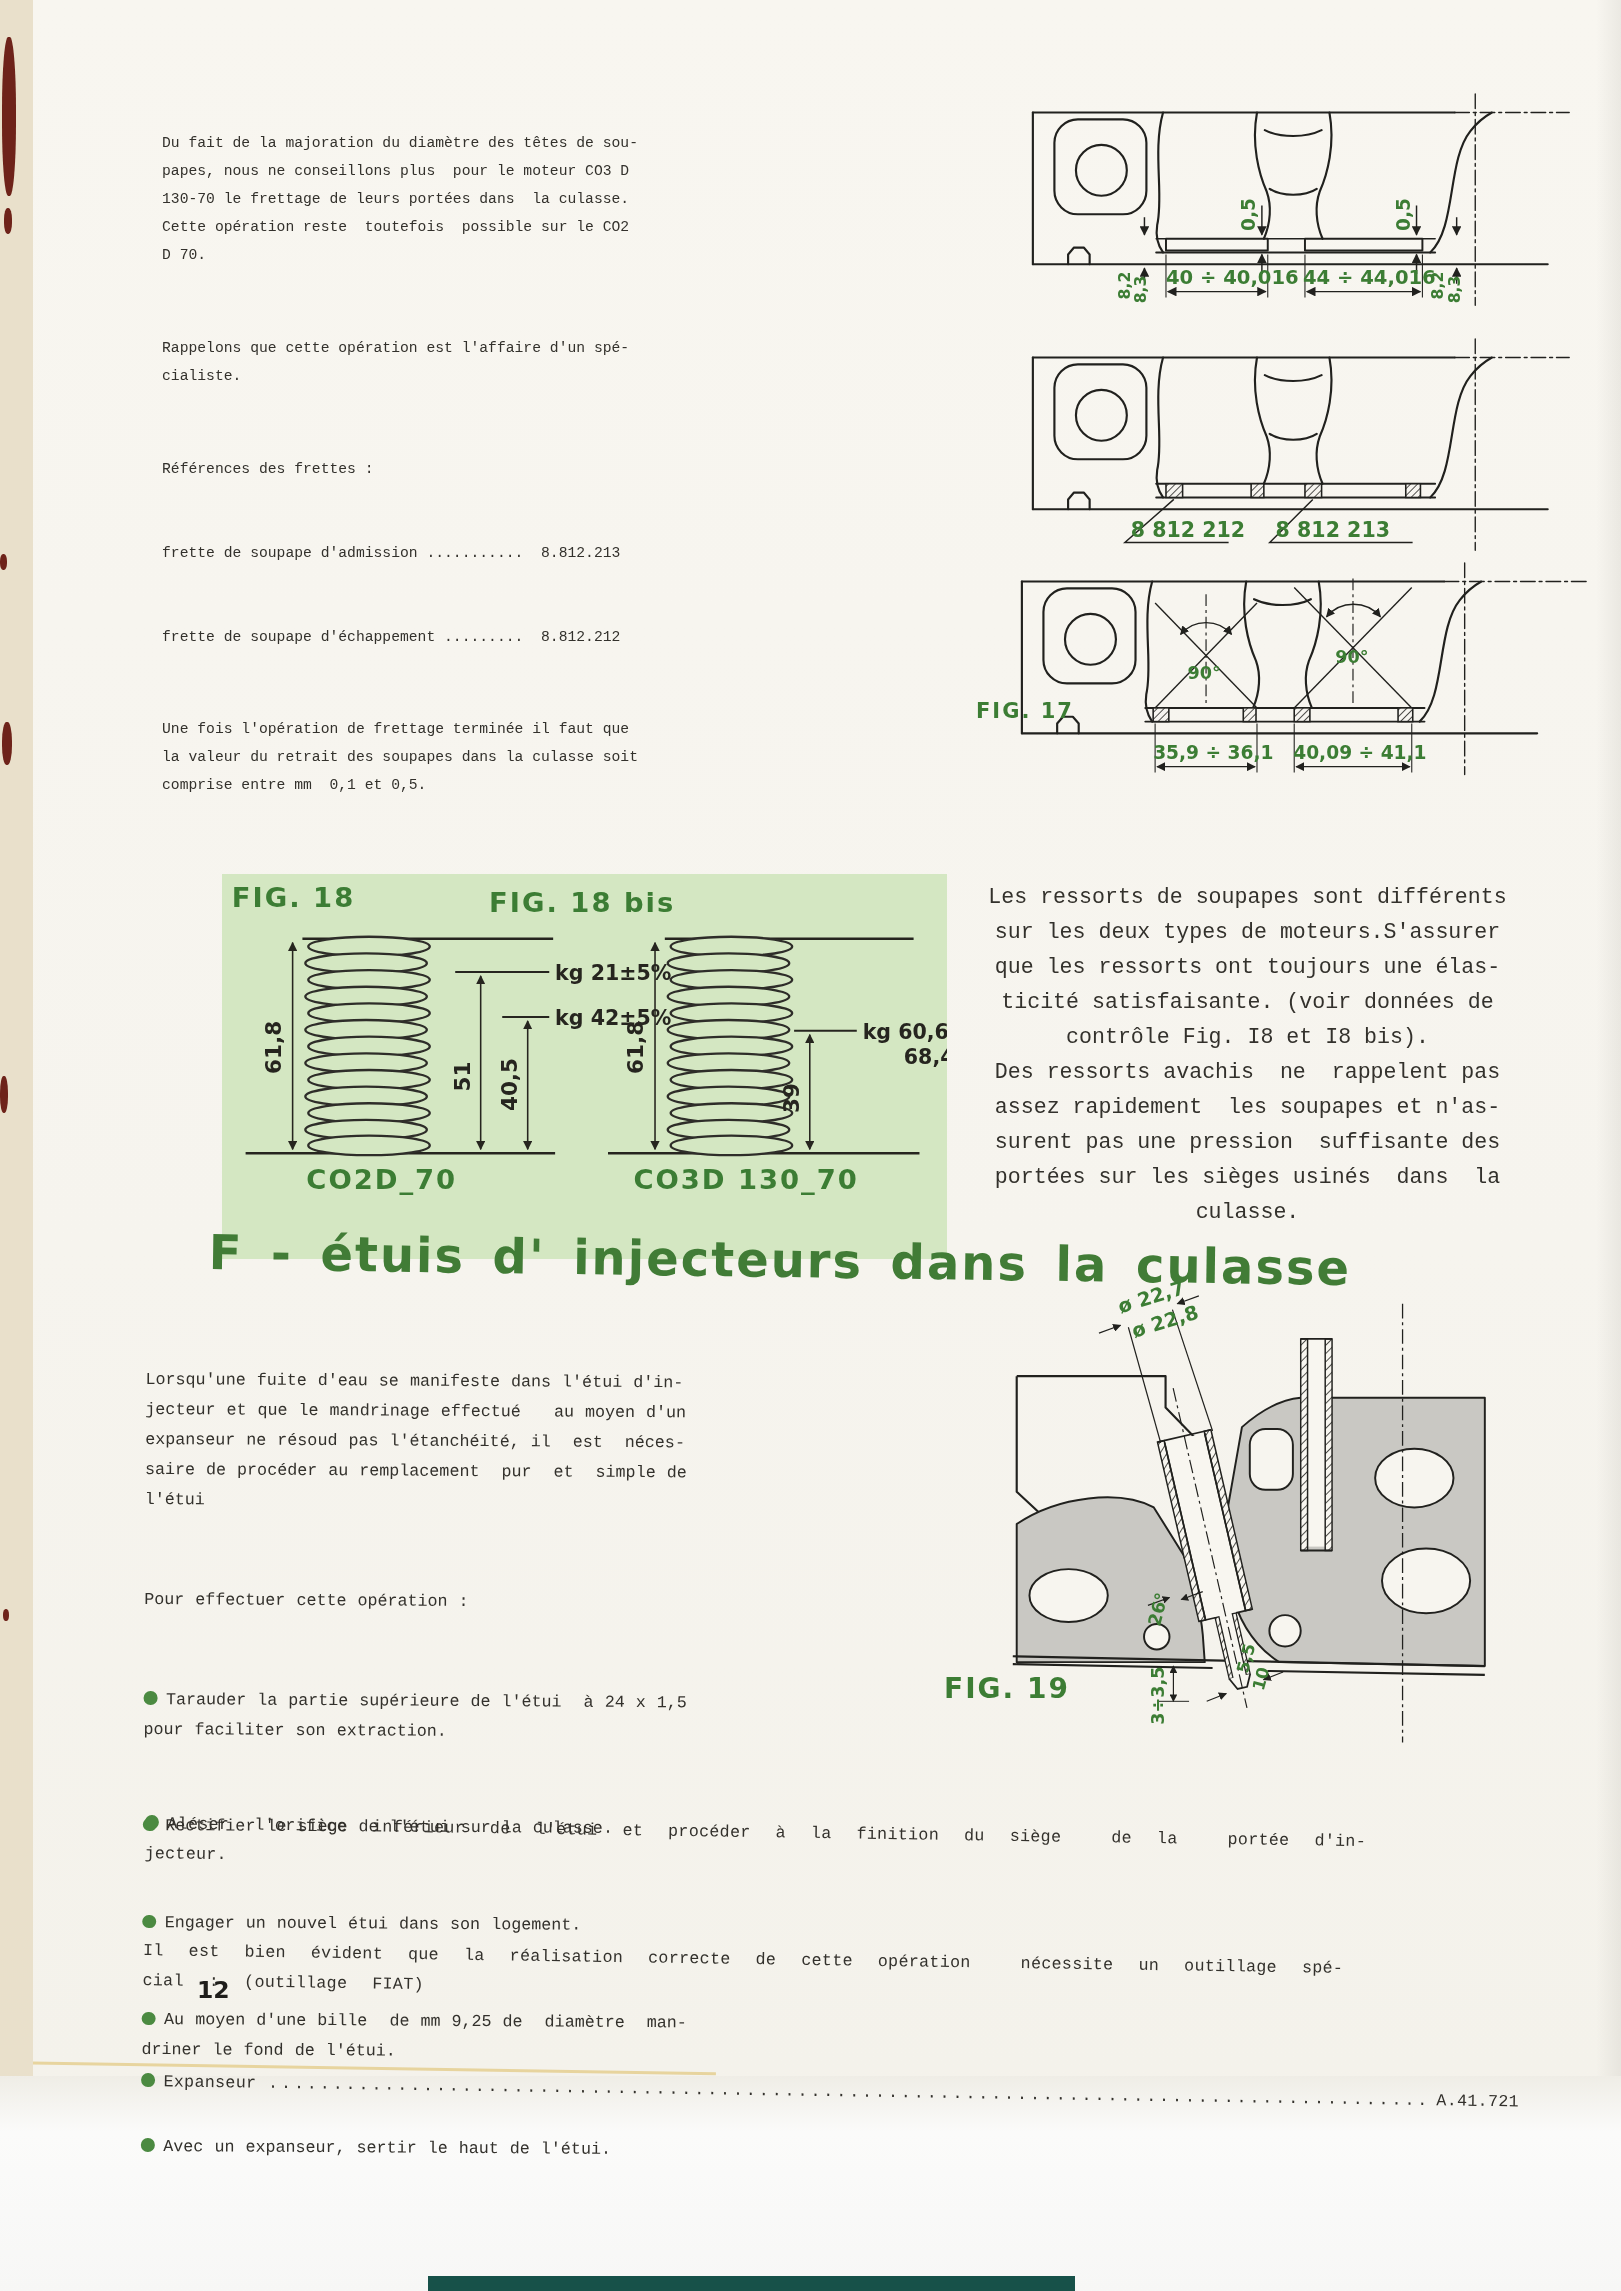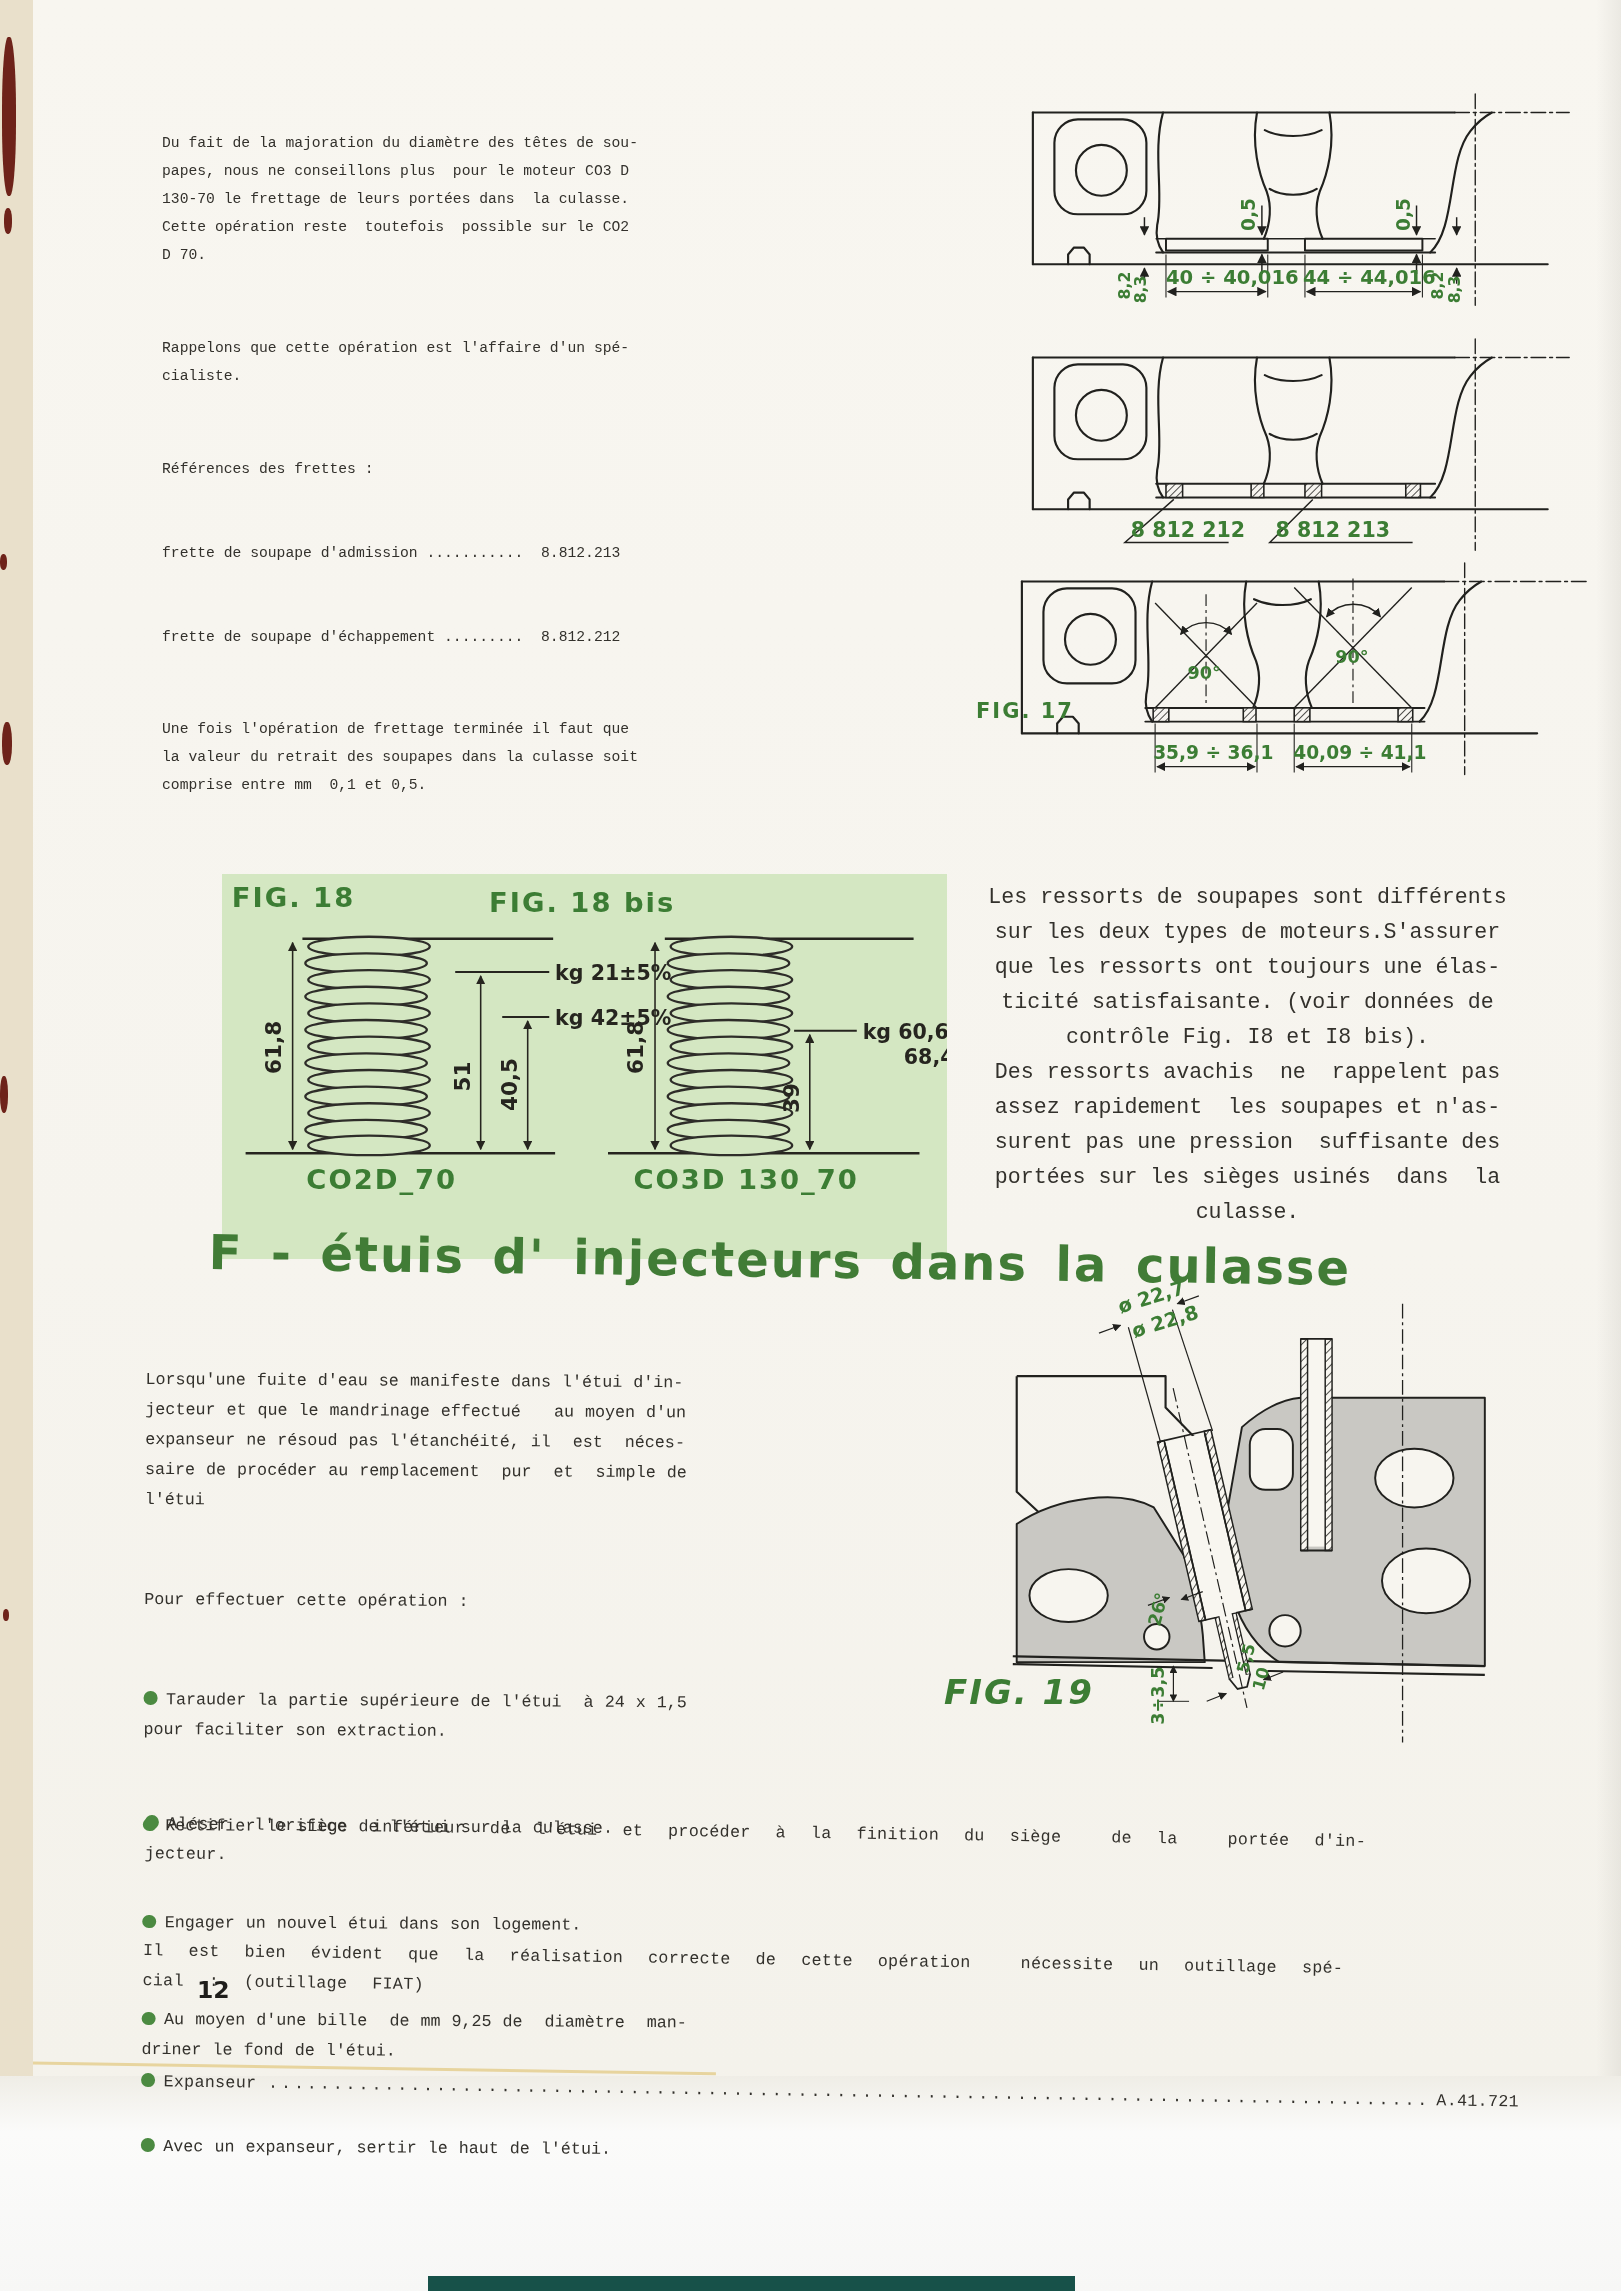--- a/index.html
+++ b/index.html
@@ -24,21 +24,21 @@
   .wide p{margin:0 0 10.8px 0;}
   .dot{display:inline-block;width:13.7px;height:13.7px;border-radius:50%;background:#4b8a41;margin-right:8.8px;transform:translateY(1px);}
   .toolrow{display:flex;align-items:baseline;word-spacing:0;}
   .tool-dots{flex:1;overflow:hidden;white-space:nowrap;letter-spacing:2.9px;margin:0 11.8px;}
 
   .h-green{position:absolute;color:#417c36;font-weight:800;line-height:1.05;}
   .hE{left:209px;top:797px;font-size:45px;letter-spacing:3.9px;}
   .hF{left:209px;top:1227px;font-size:48px;letter-spacing:2px;word-spacing:8.8px;transform:rotate(.8deg);transform-origin:0 0;}
   .figlab{position:absolute;color:#3c7d34;font-weight:800;letter-spacing:2px;}
   .f17{left:976px;top:699px;font-size:21px;}
-  .f19{left:944px;top:1672px;font-size:34px;font-style:italic;}
+  .f19{left:944px;top:1672px;font-size:28px;}
   .panel{position:absolute;left:222px;top:874px;width:725px;height:385px;background:#d4e7c2;text-align:right;}
   .f18{left:9.8px;top:7.8px;font-size:27.4px;}
   .f18b{left:267px;top:12.7px;font-size:27.4px;}
   .pagenum{position:absolute;left:197px;top:1976px;font-size:23.5px;font-weight:700;color:#1f1e1b;}
 
   svg.fig{position:absolute;}
   svg text{font-family:"DejaVu Sans",sans-serif;font-weight:700;}
   .gdim{fill:#3c7d34;}
   .kdim{fill:#26251f;}
 </style>

